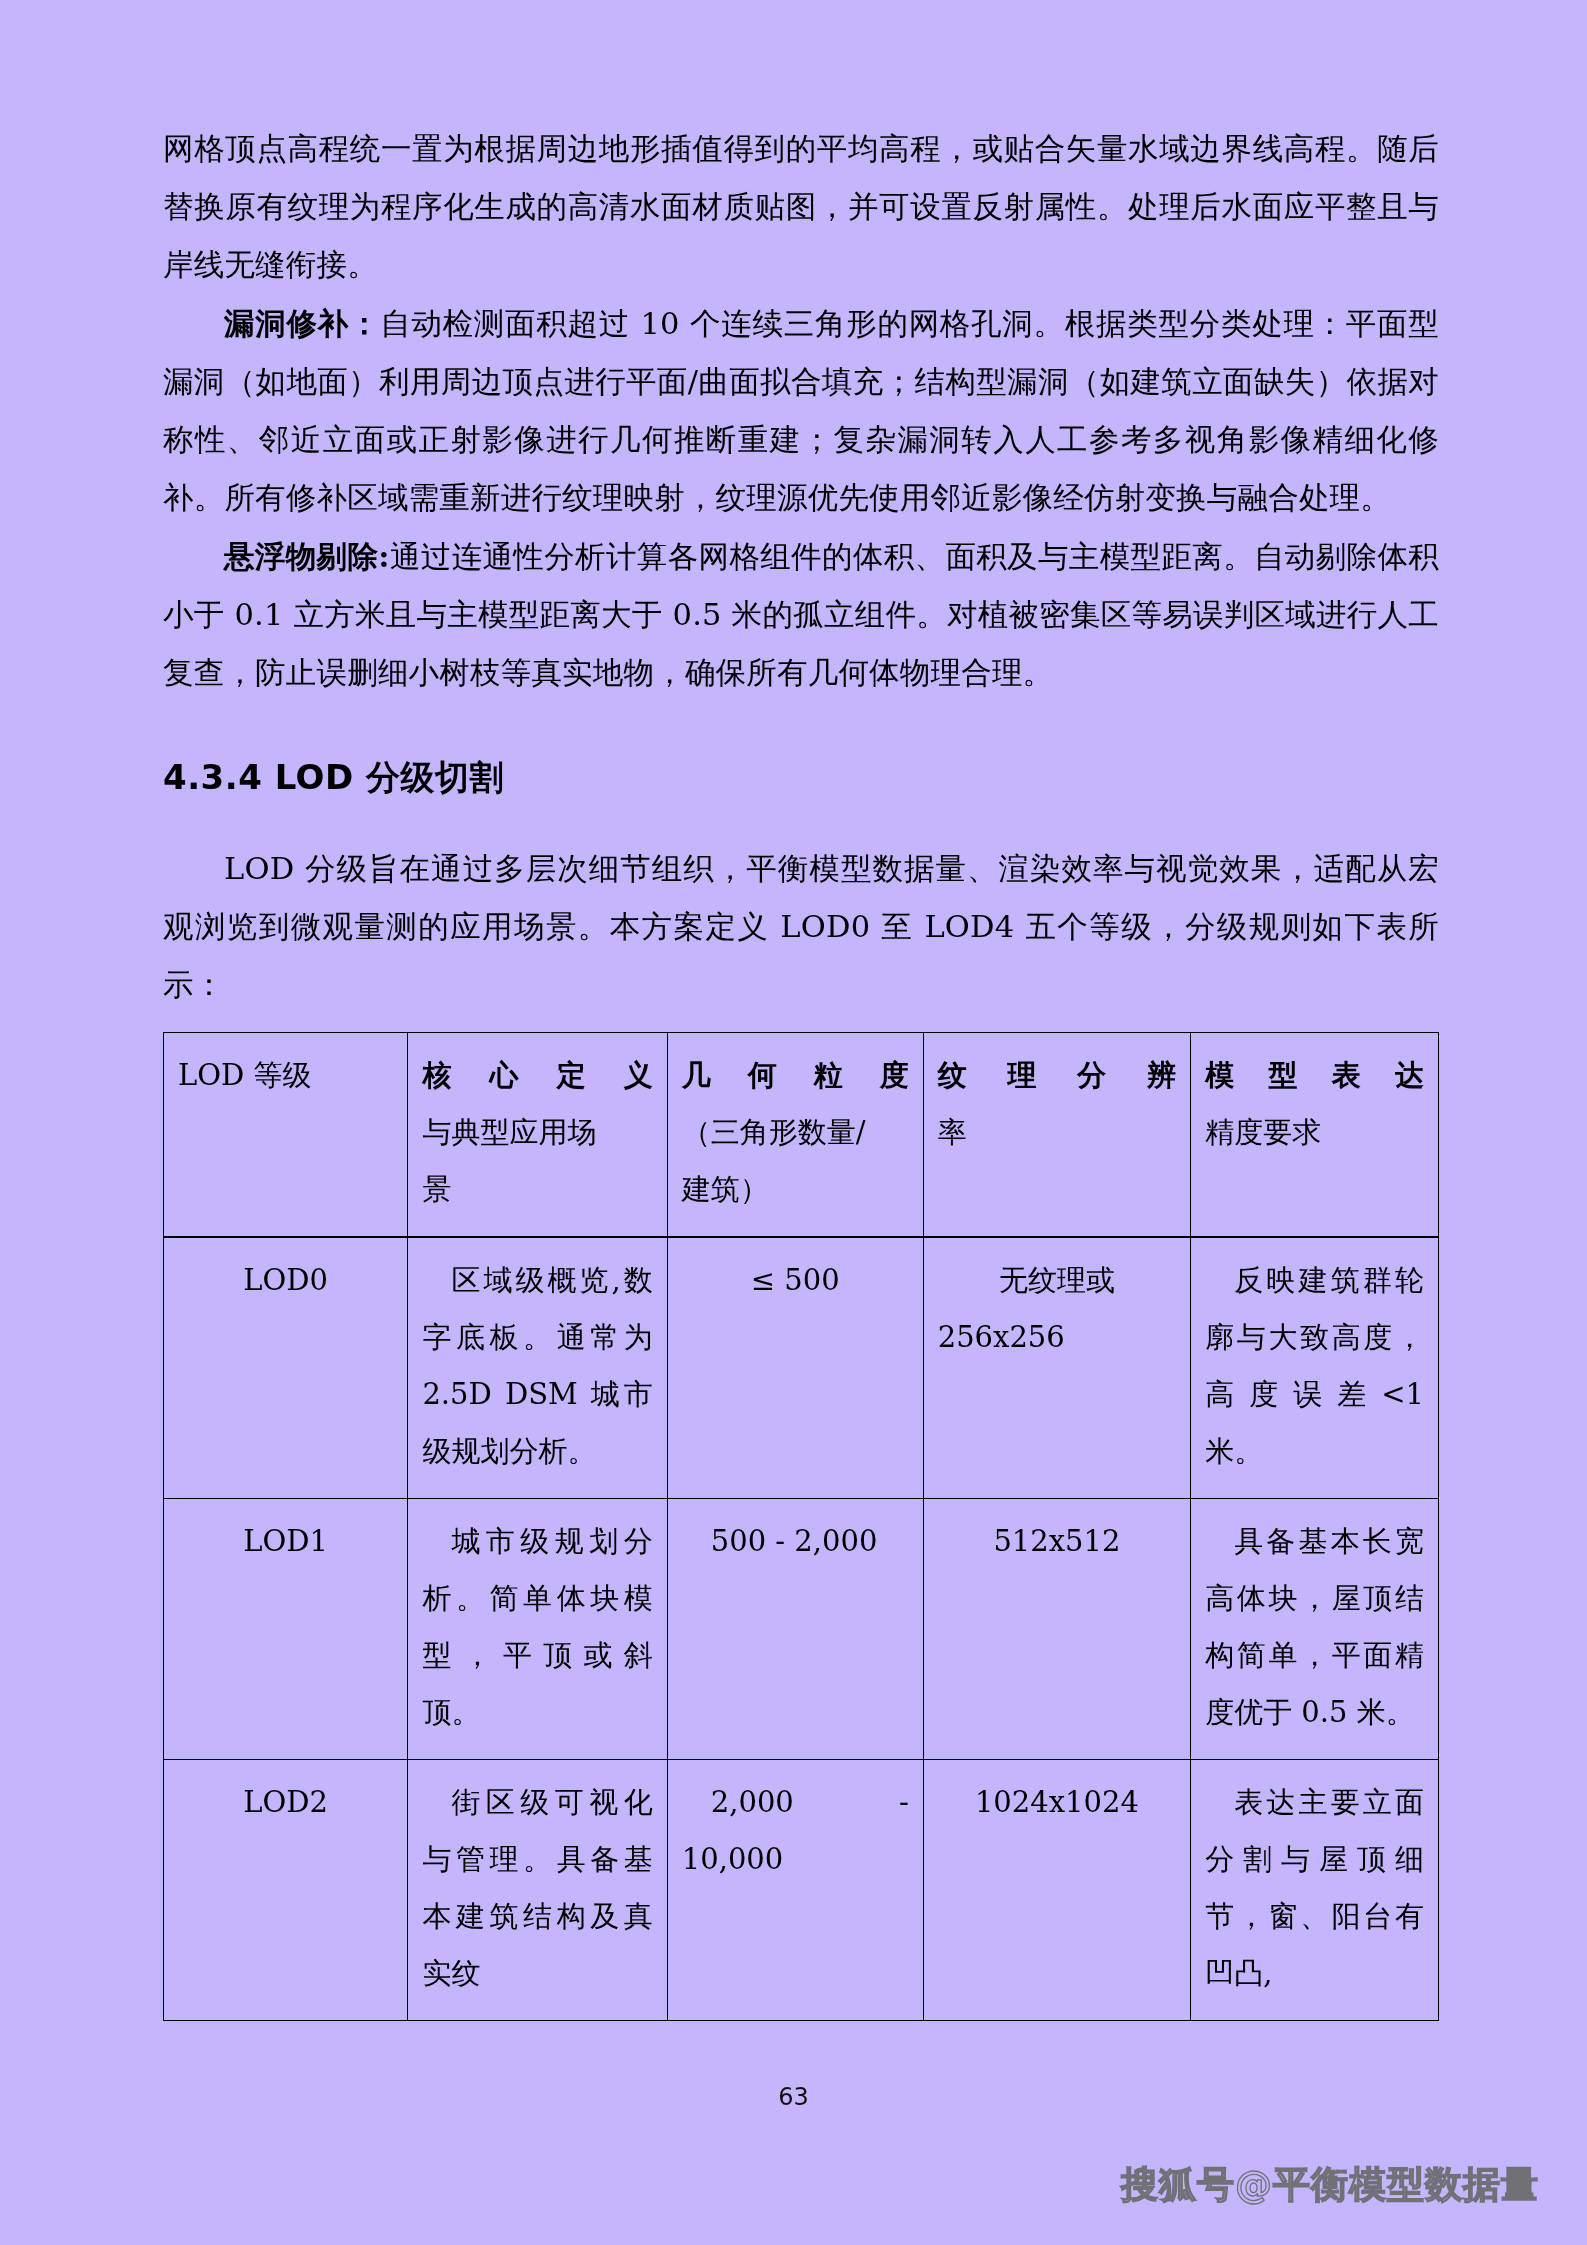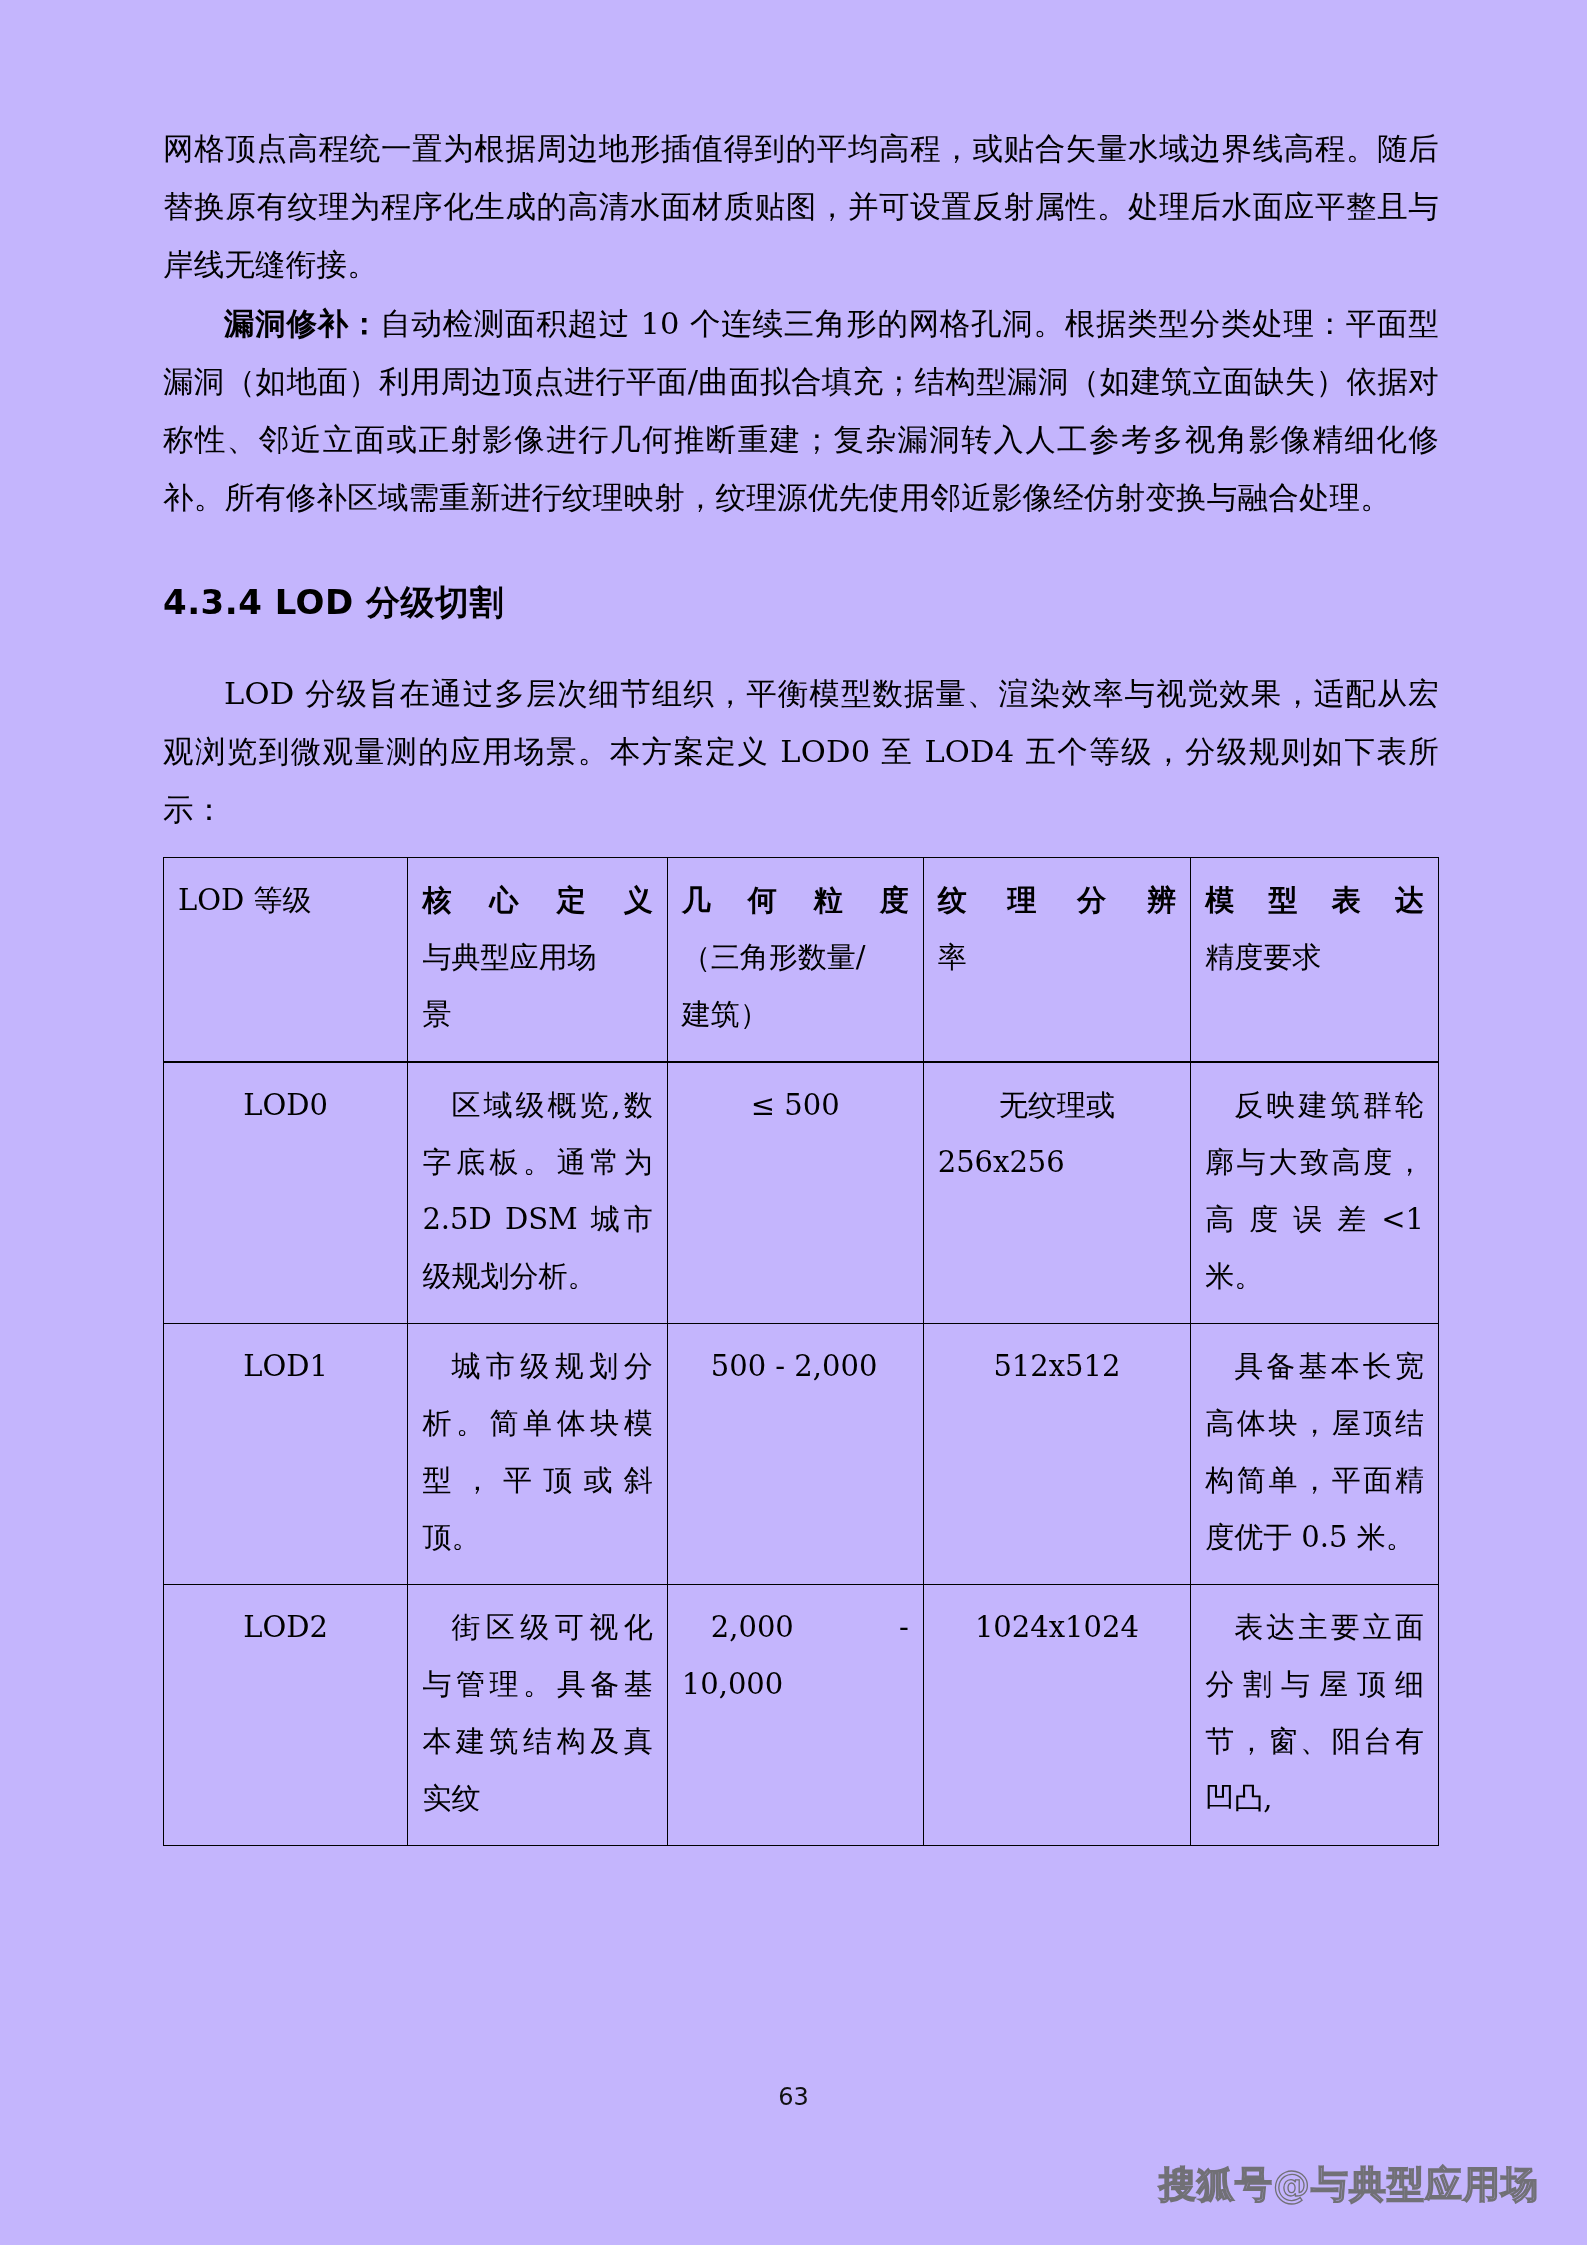--- a/index.html
+++ b/index.html
@@ -117,20 +117,21 @@
 <body>
 
 <div class="page">
 
   <div class="content">
 
     <p class="body">网格顶点高程统一置为根据周边地形插值得到的平均高程，或贴合矢量水域边界线高程。随后替换原有纹理为程序化生成的高清水面材质贴图，并可设置反射属性。处理后水面应平整且与岸线无缝衔接。</p>
 
     <p class="body indent"><span class="lead">漏洞修补：</span><span>自动检测面积超过 10 个连续三角形的网格孔洞。根据类型分类处理：平面型漏洞（如地面）利用周边顶点进行平面/曲面拟合填充；结构型漏洞（如建筑立面缺失）依据对称性、邻近立面或正射影像进行几何推断重建；复杂漏洞转入人工参考多视角影像精细化修补。所有修补区域需重新进行纹理映射，纹理源优先使用邻近影像经仿射变换与融合处理。</span></p>
 
+    <p class="body indent"><span class="lead">悬浮物剔除:</span><span>通过连通性分析计算各网格组件的体积、面积及与主模型距离。自动剔除体积小于 0.1 立方米且与主模型距离大于 0.5 米的孤立组件。对植被密集区等易误判区域进行人工复查，防止误删细小树枝等真实地物，确保所有几何体物理合理。</span></p>
 
     <h3 class="heading">4.3.4 LOD 分级切割</h3>
 
     <p class="body indent">LOD 分级旨在通过多层次细节组织，平衡模型数据量、渲染效率与视觉效果，适配从宏观浏览到微观量测的应用场景。本方案定义 LOD0 至 LOD4 五个等级，分级规则如下表所示：</p>
 
     <table class="lod-table">
       <colgroup>
         <col class="c1">
           <col class="c2">
           <col class="c3">
@@ -185,15 +186,15 @@
           <td class="cell-center">1024x1024</td>
           <td class="cell-just cell-just-first">表达主要立面分割与屋顶细节，窗、阳台有凹凸,</td>
         </tr>
       </tbody>
     </table>
 
   </div>
 
   <div class="page-number">63</div>
 
-  <div class="watermark">搜狐号@与典型应用场</div>
+  <div class="watermark">搜狐号@平衡模型数据量</div>
 
 </div>
 
 </body></html>

